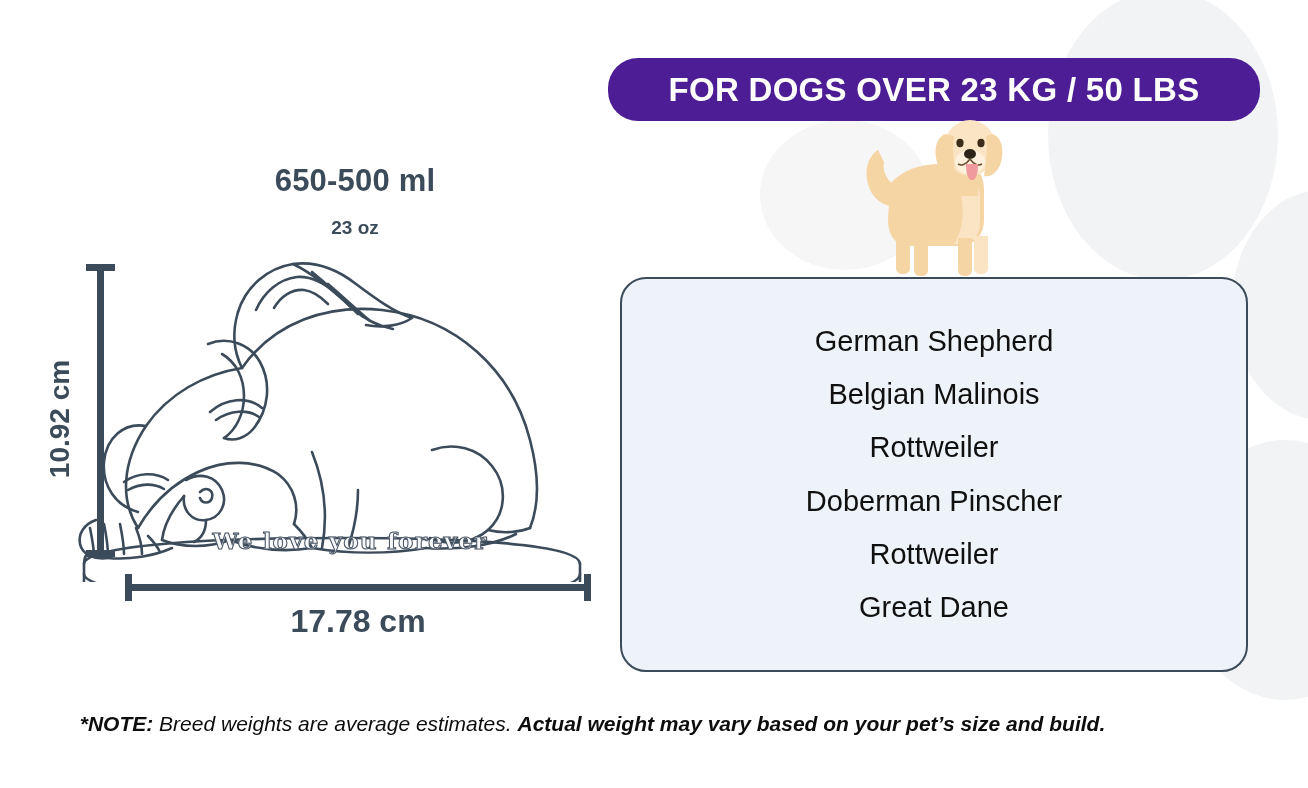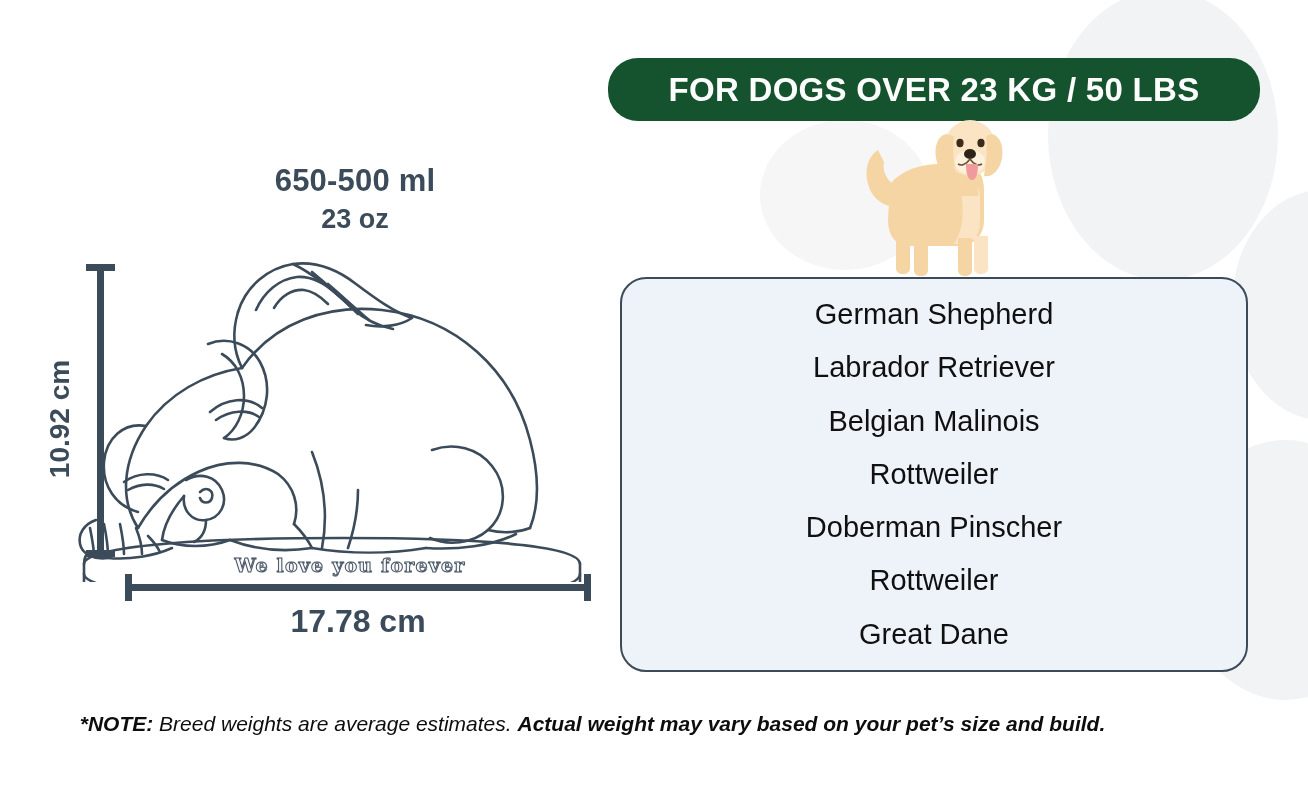--- a/index.html
+++ b/index.html
@@ -14,21 +14,21 @@
   
   .blob { position:absolute; background:#f2f3f4; border-radius:50%; z-index:0; }
   #blob-1 { left:1048px; top:-10px;  width:230px; height:290px; }
   #blob-2 { left:1232px; top:190px;  width:180px; height:230px; }
   #blob-3 { left:1180px; top:440px;  width:210px; height:260px; }
   #blob-4 { left:760px;  top:120px;  width:170px; height:150px; background:#f6f6f7; }
 
   
   #banner {
     position:absolute; left:608px; top:58px; width:652px; height:63px;
-    background:#14532d; border-radius:30px;
+    background:#4c1d95; border-radius:30px;
     display:flex; align-items:center; justify-content:center; z-index:5;
   }
   #banner-text {
     color:#fdfdfd; font-size:33px; font-weight:bold; letter-spacing:.3px;
     white-space:nowrap;
   }
 
   
   #breed-panel {
     position:absolute; left:620px; top:277px; width:628px; height:395px;
@@ -39,21 +39,21 @@
   .breed-item {
     font-size:29px; color:#101010; line-height:1.285; white-space:nowrap;
   }
 
   
   #volume-label {
     position:absolute; left:180px; top:163px; width:350px;
     text-align:center; z-index:5; color:#3c4b5a;
   }
   #volume-ml { font-size:31px; font-weight:bold; letter-spacing:.2px; }
-  #volume-oz { font-size:27px; font-weight:bold; margin-top:5px; }
+  #volume-oz { font-size:19px; font-weight:bold; margin-top:18px; }
 
   
   #dim-v { position:absolute; left:97px; top:264px; width:7px; height:293px;
            background:#3c4b5a; z-index:6; }
   .cap-h { position:absolute; width:29px; height:7px; background:#3c4b5a; z-index:6; }
   #cap-v-top { left:86px; top:264px; }
   #cap-v-bot { left:86px; top:550px; }
 
   #dim-h { position:absolute; left:125px; top:584px; width:466px; height:7px;
            background:#3c4b5a; z-index:6; }
@@ -69,22 +69,22 @@
   #label-width {
     position:absolute; left:268px; top:603px; width:180px; text-align:center;
     font-size:32px; font-weight:bold; color:#3c4b5a; z-index:6;
   }
 
   
   #urn { position:absolute; left:60px; top:252px; width:560px; height:330px; z-index:4; }
 
   
   #engraving {
-    position:absolute; left:200px; top:554px; width:300px; text-align:center;
-    font-family:"DejaVu Serif", serif; font-size:19px; font-weight:bold;
+    position:absolute; left:200px; top:527px; width:300px; text-align:center;
+    font-family:"DejaVu Serif", serif; font-size:23px; font-weight:bold;
     color:#f7f8fa; letter-spacing:1.2px; z-index:6;
     -webkit-text-stroke:1px #4a5665;
     text-shadow:0 0 1px #5a6676;
   }
 
   
   #retriever { position:absolute; left:862px; top:112px; width:150px; height:168px; z-index:6; }
 
   
   #note {
@@ -215,21 +215,20 @@
     <ellipse cx="108" cy="42" rx="6" ry="5" fill="#2d2418"></ellipse>
 
     <path d="M108 47 C104 53 99 54 96 52" stroke="#6b5132" stroke-width="1.6" fill="none"></path>
     <path d="M108 47 C112 53 117 54 120 52" stroke="#6b5132" stroke-width="1.6" fill="none"></path>
 
     <path d="M104 52 C104 62 106 68 110 68 C114 68 116 62 116 52 Z" fill="#f09a9d"></path>
   </svg>
 
   <div id="breed-panel">
     <div class="breed-item">German Shepherd</div>
-    <div class="breed-item">Labrador Retriever</div>
     <div class="breed-item">Belgian Malinois</div>
     <div class="breed-item">Rottweiler</div>
     <div class="breed-item">Doberman Pinscher</div>
     <div class="breed-item">Rottweiler</div>
     <div class="breed-item">Great Dane</div>
   </div>
 
   <div id="note">
     <b>*NOTE:</b><span> Breed weights are average estimates. </span><b>Actual weight may vary based on your pet’s size and build.</b>
   </div>

